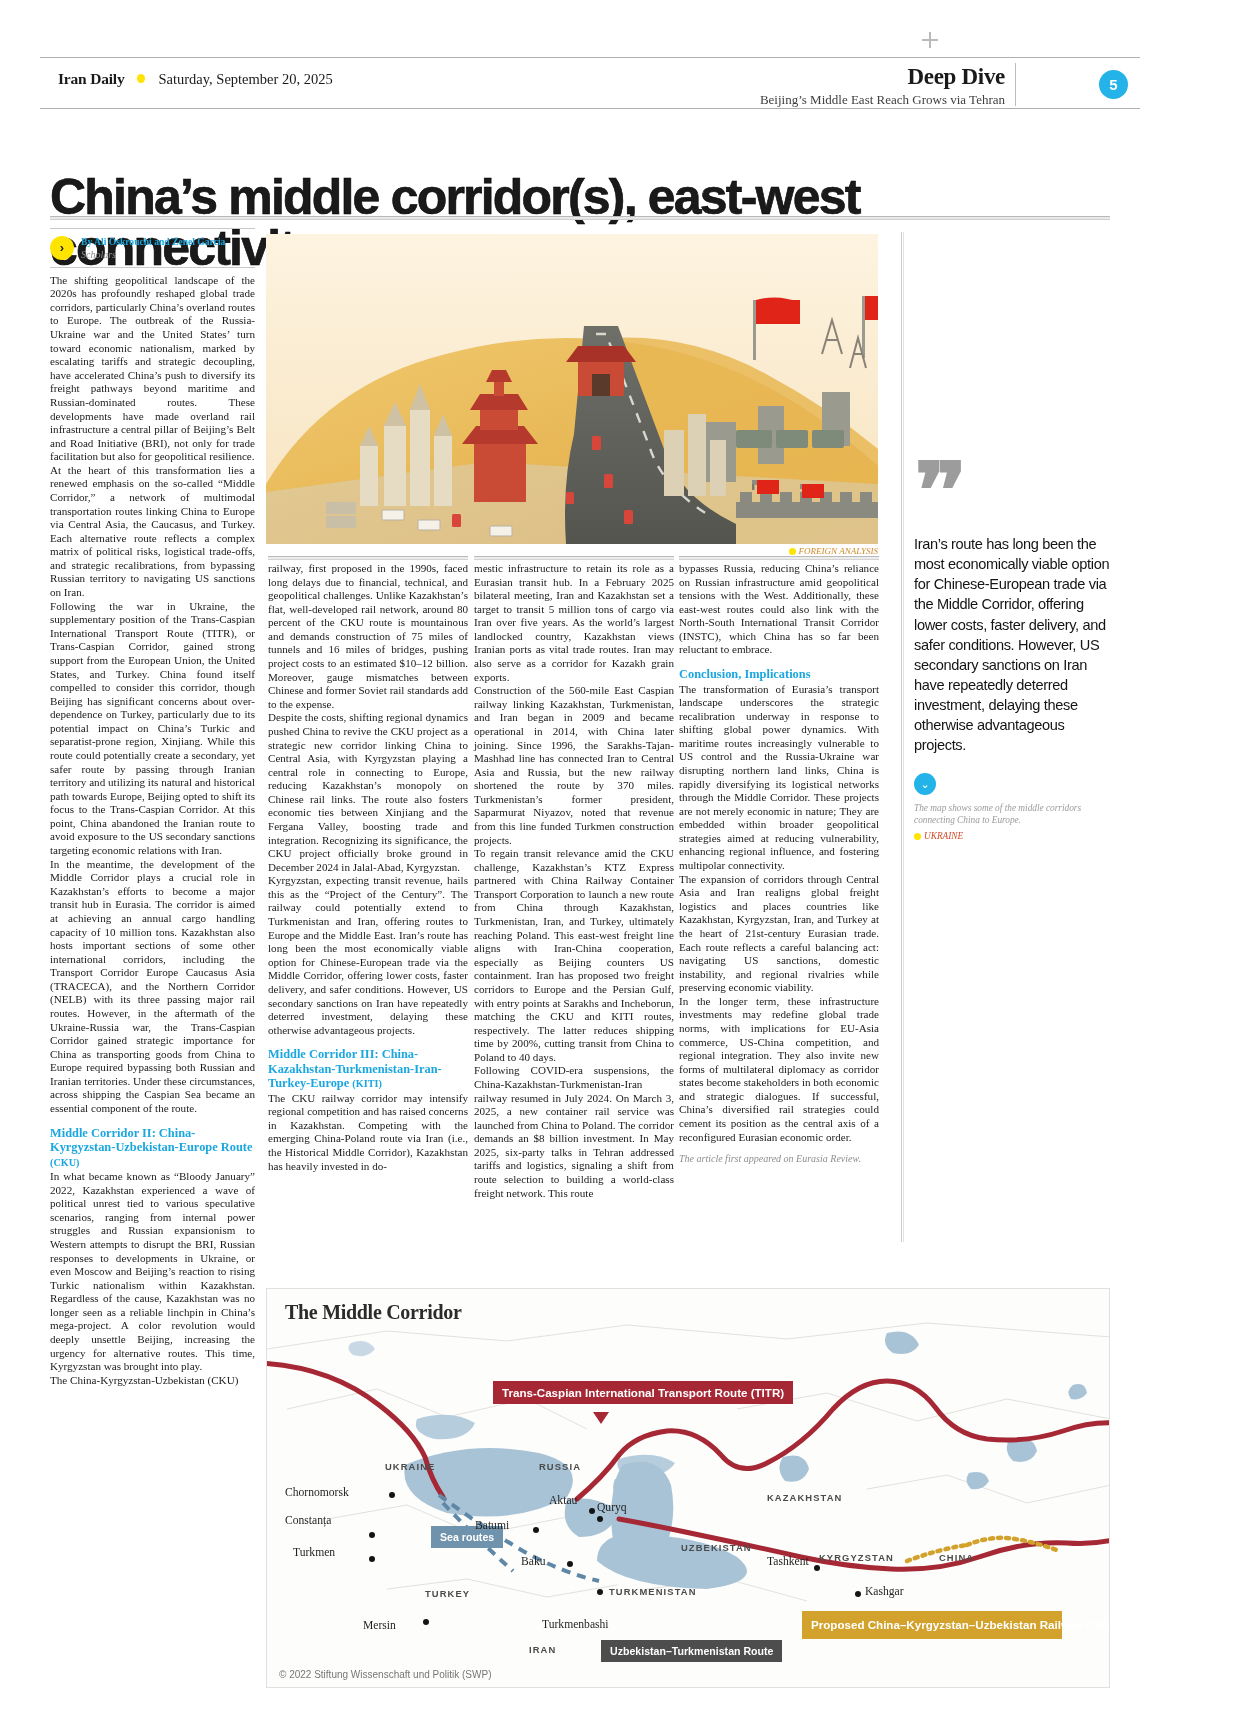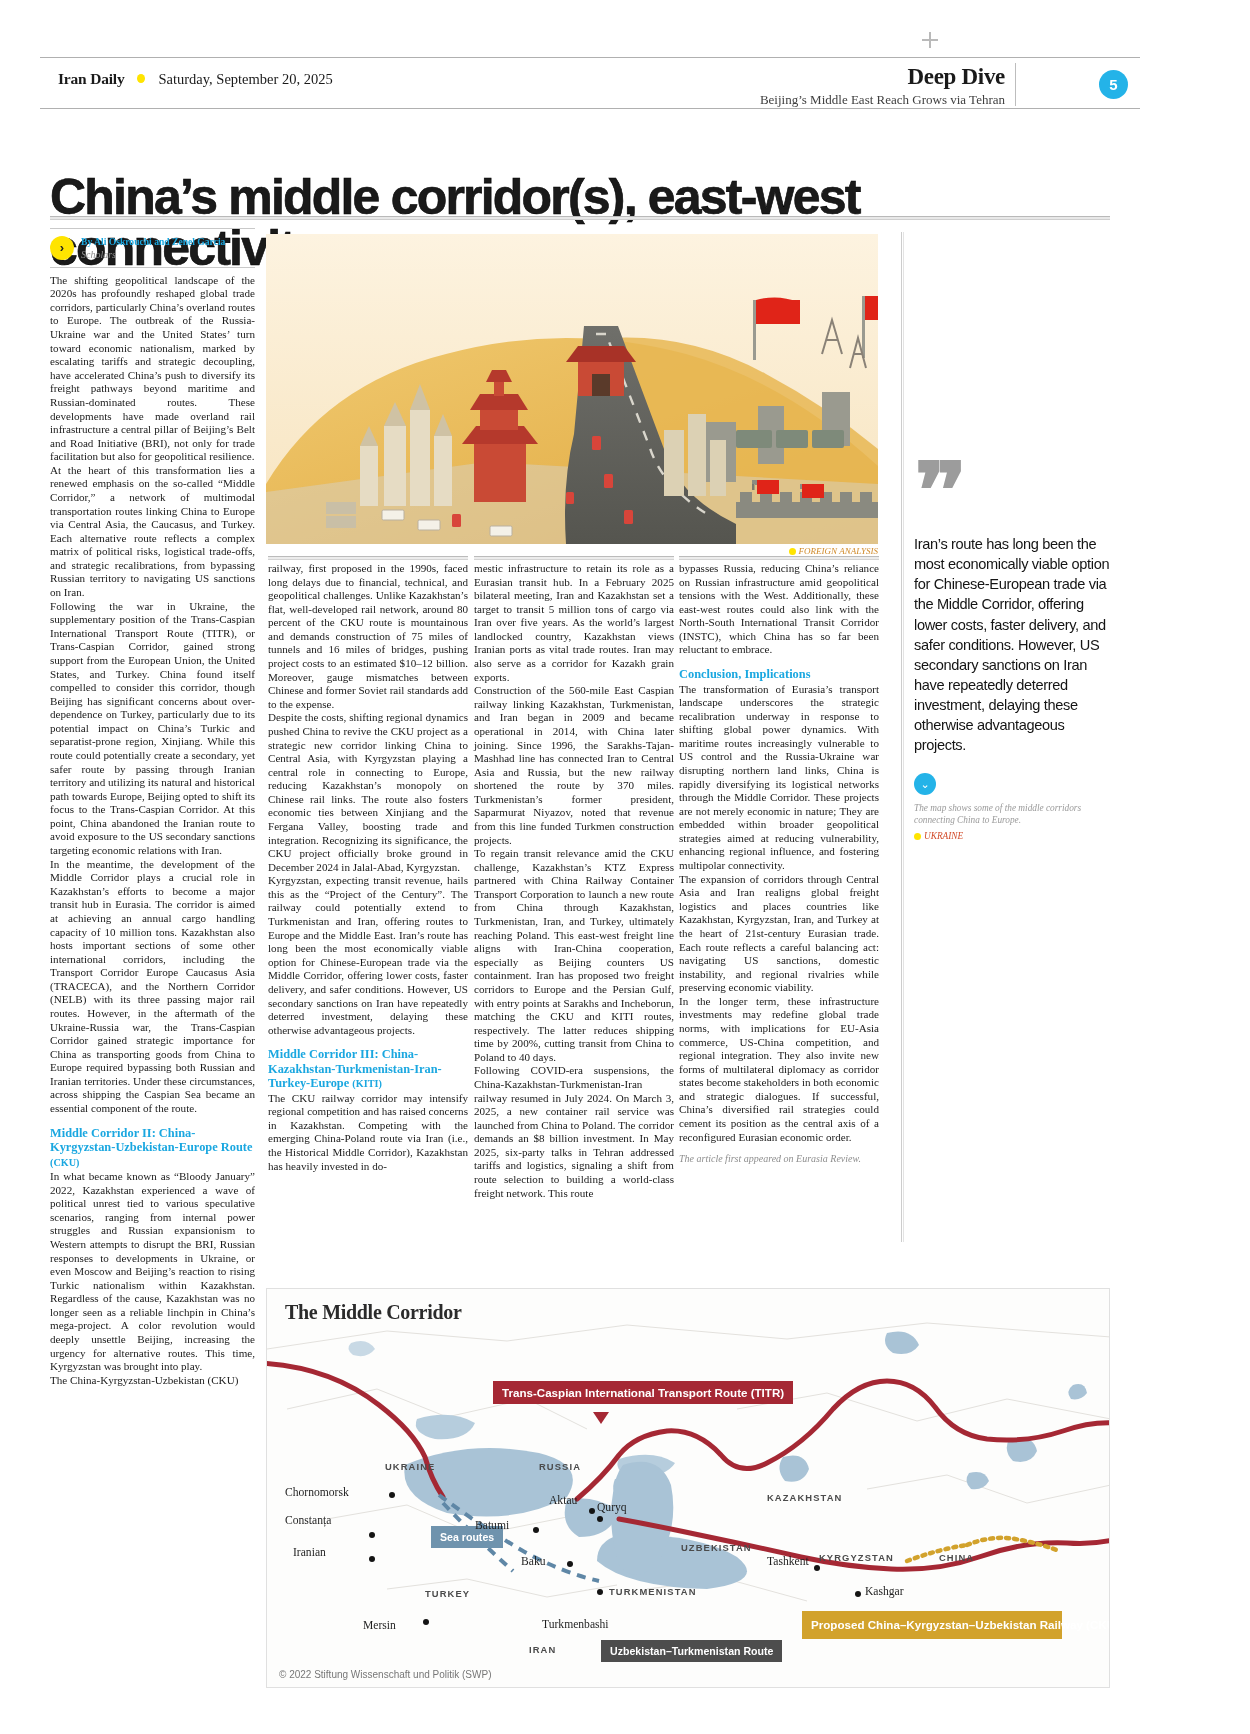--- a/index.html
+++ b/index.html
@@ -421,21 +421,21 @@
   <div class="m-country" style="left:158px; top:299px;">TURKEY</div>
   <div class="m-country" style="left:262px; top:355px;">IRAN</div>
 
   
   <div class="m-city" style="left:18px; top:197px;">Chornomorsk</div>
   <div class="m-dot" style="left:122px; top:203px;"></div>
 
   <div class="m-city" style="left:18px; top:225px;">Constanța</div>
   <div class="m-dot" style="left:102px; top:243px;"></div>
 
-  <div class="m-city" style="left:26px; top:257px;">Iranian</div>
+  <div class="m-city" style="left:26px; top:257px;">Turkmen</div>
   <div class="m-dot" style="left:102px; top:267px;"></div>
 
   <div class="m-city" style="left:96px; top:330px;">Mersin</div>
   <div class="m-dot" style="left:156px; top:330px;"></div>
 
   <div class="m-city" style="left:208px; top:230px;">Batumi</div>
   <div class="m-dot" style="left:266px; top:238px;"></div>
 
   <div class="m-city" style="left:254px; top:266px;">Baku</div>
   <div class="m-dot" style="left:300px; top:272px;"></div>

